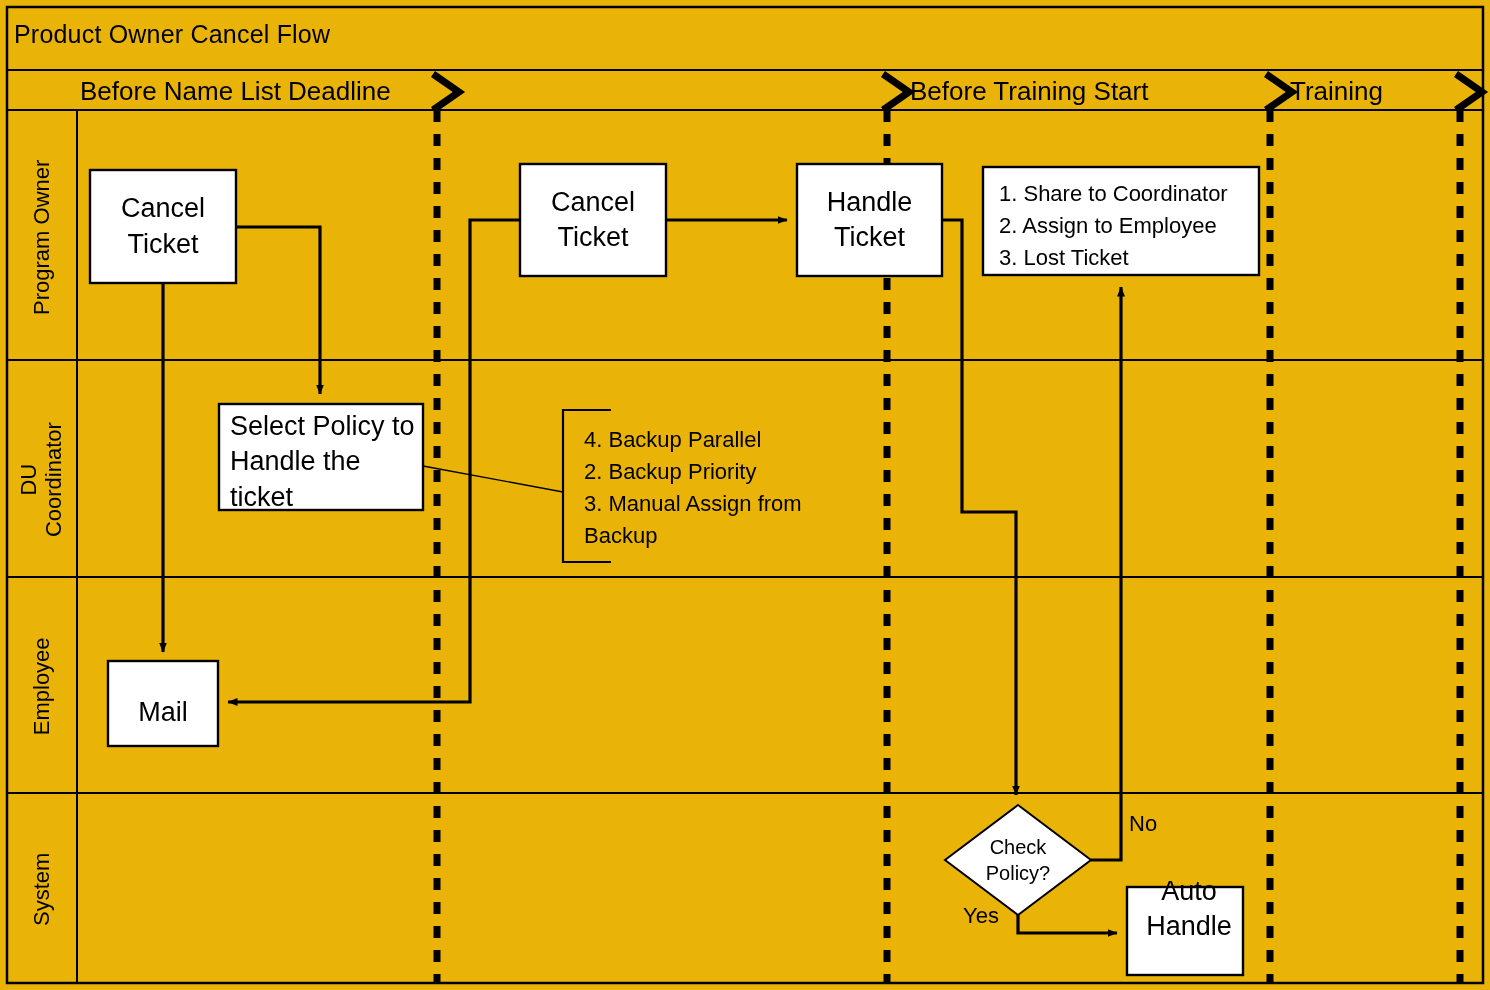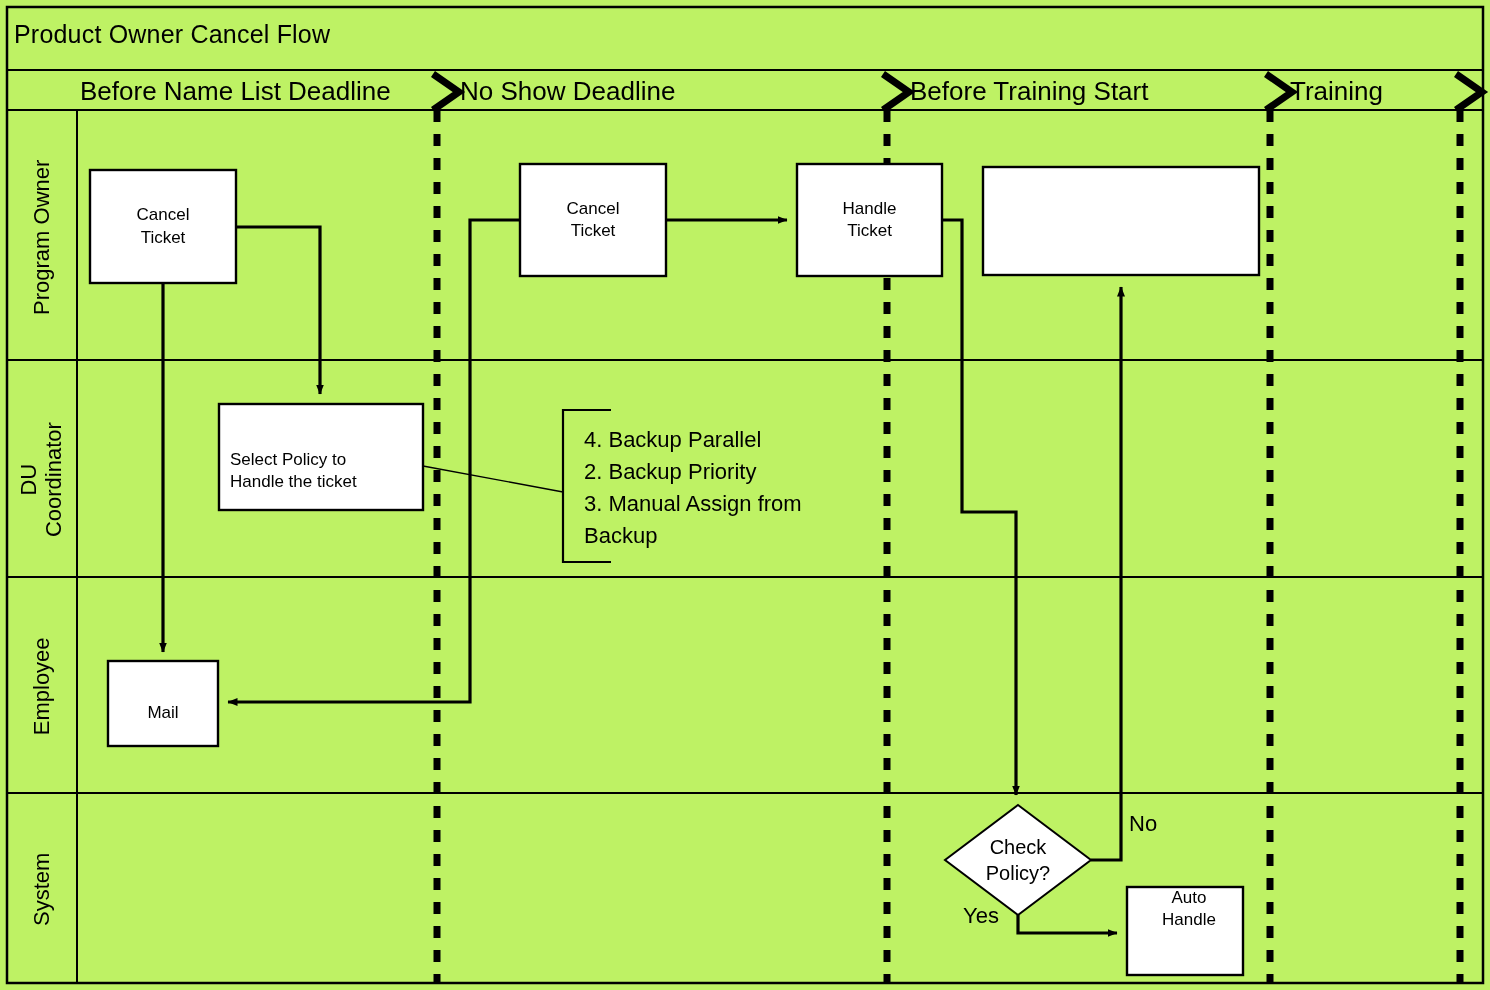--- a/index.html
+++ b/index.html
@@ -1,23 +1,23 @@
 <!DOCTYPE html>
 <html><head>
 <meta charset="utf-8">
 <style>
   html,body{margin:0;padding:0;background:#ffffff;}
   body{font-family:"Liberation Sans", sans-serif;color:#000;}
-  #canvas{position:relative;width:1490px;height:990px;background:#bef264;overflow:hidden;}
+  #canvas{position:relative;width:1490px;height:990px;background:#eab308;overflow:hidden;}
   #canvas svg{position:absolute;left:0;top:0;width:1490px;height:990px;}
   .lbl{position:absolute;}
   .title{left:14px;top:20px;font-size:25px;letter-spacing:.2px;}
   .phase{position:absolute;top:74px;height:34px;line-height:34px;font-size:26px;text-align:left;}
   .lanelabel{position:absolute;width:240px;text-align:center;font-size:22px;transform-origin:center center;transform:rotate(-90deg);line-height:1.12;}
-  .node{position:absolute;display:flex;align-items:center;justify-content:center;text-align:center;font-size:17px;line-height:1.3;box-sizing:border-box;}
+  .node{position:absolute;display:flex;align-items:center;justify-content:center;text-align:center;font-size:27px;line-height:1.3;box-sizing:border-box;}
   .noteblock{position:absolute;font-size:22px;line-height:1.45;box-sizing:border-box;padding:6px 10px;}
   .bracketnote{position:absolute;font-size:22px;line-height:1.45;box-sizing:border-box;padding:4px 0 4px 14px;}
   .edgelbl{position:absolute;font-size:22px;}
   .flowtext{white-space:pre-line;}
 </style>
 </head>
 <body>
 
 <div id="canvas">
 
@@ -77,44 +77,48 @@
     <path d="M1018,915 L1018,933 L1117,933" fill="none" stroke="#000" stroke-width="3.2" marker-end="url(#arrowFull)"></path>
 
     <path d="M1091,860 L1121,860 L1121,287" fill="none" stroke="#000" stroke-width="3.2" marker-end="url(#arrowFullUp)"></path>
 
     <line x1="423" y1="466" x2="563" y2="492" stroke="#000" stroke-width="1.3"></line>
   </svg>
 
   <div class="lbl title">Product Owner Cancel Flow</div>
 
   <div class="phase" style="left:80px;width:355px;">Before Name List Deadline</div>
-  <div class="phase" style="left:460px;width:410px;">No Show Deadline</div>
   <div class="phase" style="left:910px;width:345px;">Before Training Start</div>
   <div class="phase" style="left:1290px;width:165px;">Training</div>
 
   <div class="lanelabel flowtext" style="left:-78px;top:225px;">Program Owner</div>
   <div class="lanelabel flowtext" style="left:-78px;top:455px;">DU
 Coordinator</div>
   <div class="lanelabel flowtext" style="left:-78px;top:674px;">Employee</div>
   <div class="lanelabel flowtext" style="left:-78px;top:877px;">System</div>
 
   <div class="node flowtext" style="left:90px;top:170px;width:146px;height:113px;">Cancel
 Ticket</div>
   <div class="node flowtext" style="left:520px;top:164px;width:146px;height:112px;">Cancel
 Ticket</div>
   <div class="node flowtext" style="left:797px;top:164px;width:145px;height:112px;">Handle
 Ticket</div>
-  <div class="node flowtext" style="left:225px;top:413px;width:195px;height:116px;justify-content:flex-start;padding-left:5px;text-align:left;">Select Policy to
+  <div class="node flowtext" style="left:225px;top:404px;width:195px;height:116px;justify-content:flex-start;padding-left:5px;text-align:left;">Select Policy to
 Handle the ticket</div>
   <div class="node flowtext" style="left:108px;top:661px;width:110px;height:104px;">Mail</div>
   <div class="node flowtext" style="left:945px;top:805px;width:146px;height:110px;font-size:20px;">Check
 Policy?</div>
   <div class="node flowtext" style="left:1127px;top:865px;width:116px;height:88px;padding-left:8px;">Auto
 Handle</div>
 
+  <div class="noteblock" style="left:989px;top:172px;width:268px;height:100px;">
+    <div>1. Share  to Coordinator</div>
+    <div>2. Assign to Employee</div>
+    <div>3. Lost Ticket</div>
+  </div>
 
   <div class="bracketnote" style="left:570px;top:420px;width:268px;">
     <div>4. Backup Parallel</div>
     <div>2. Backup Priority</div>
     <div>3. Manual Assign from</div>
     <div>Backup</div>
   </div>
 
   <div class="edgelbl" style="left:1129px;top:811px;">No</div>
   <div class="edgelbl" style="left:963px;top:903px;">Yes</div>

